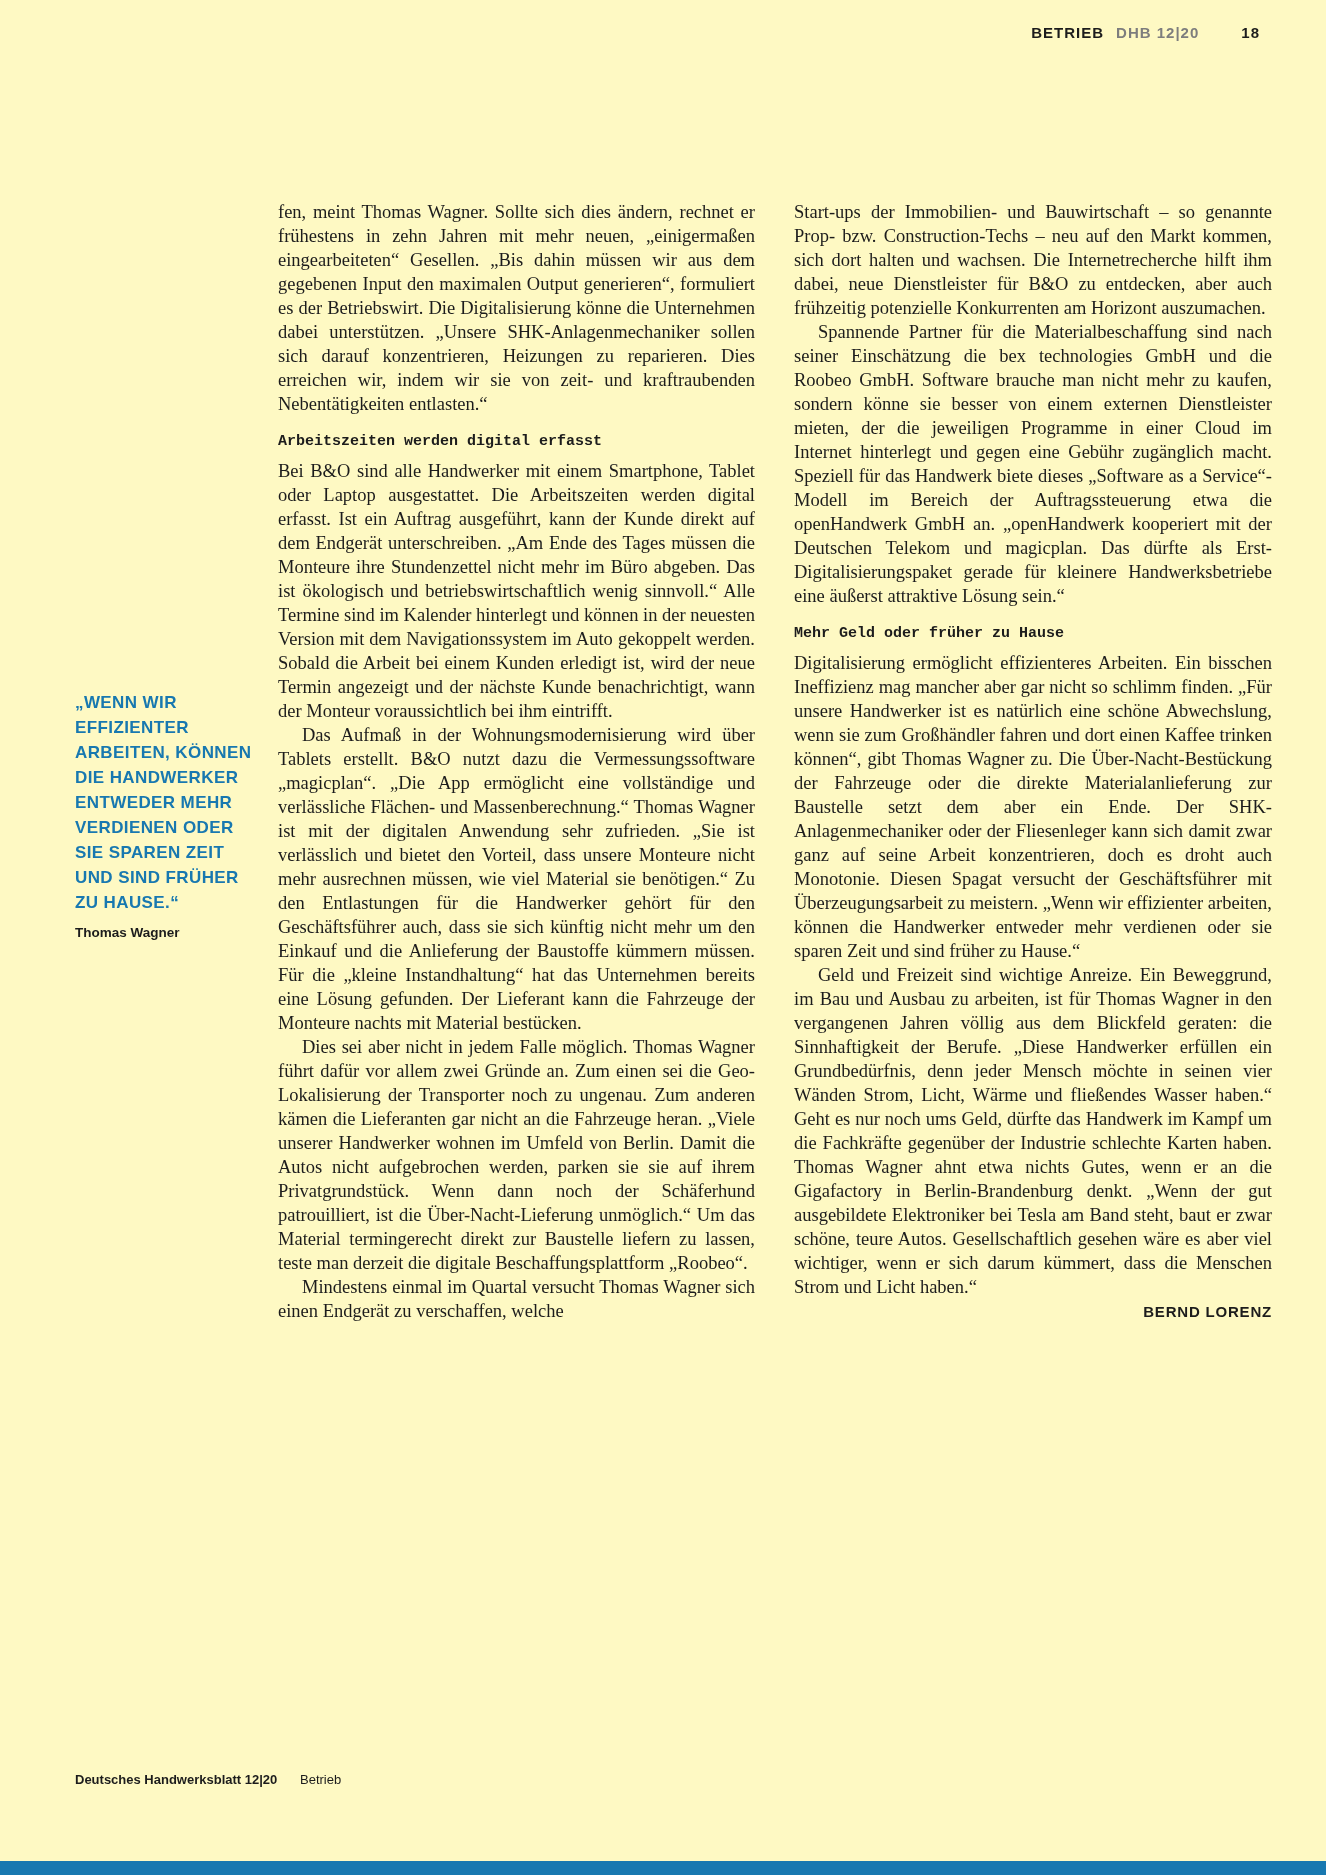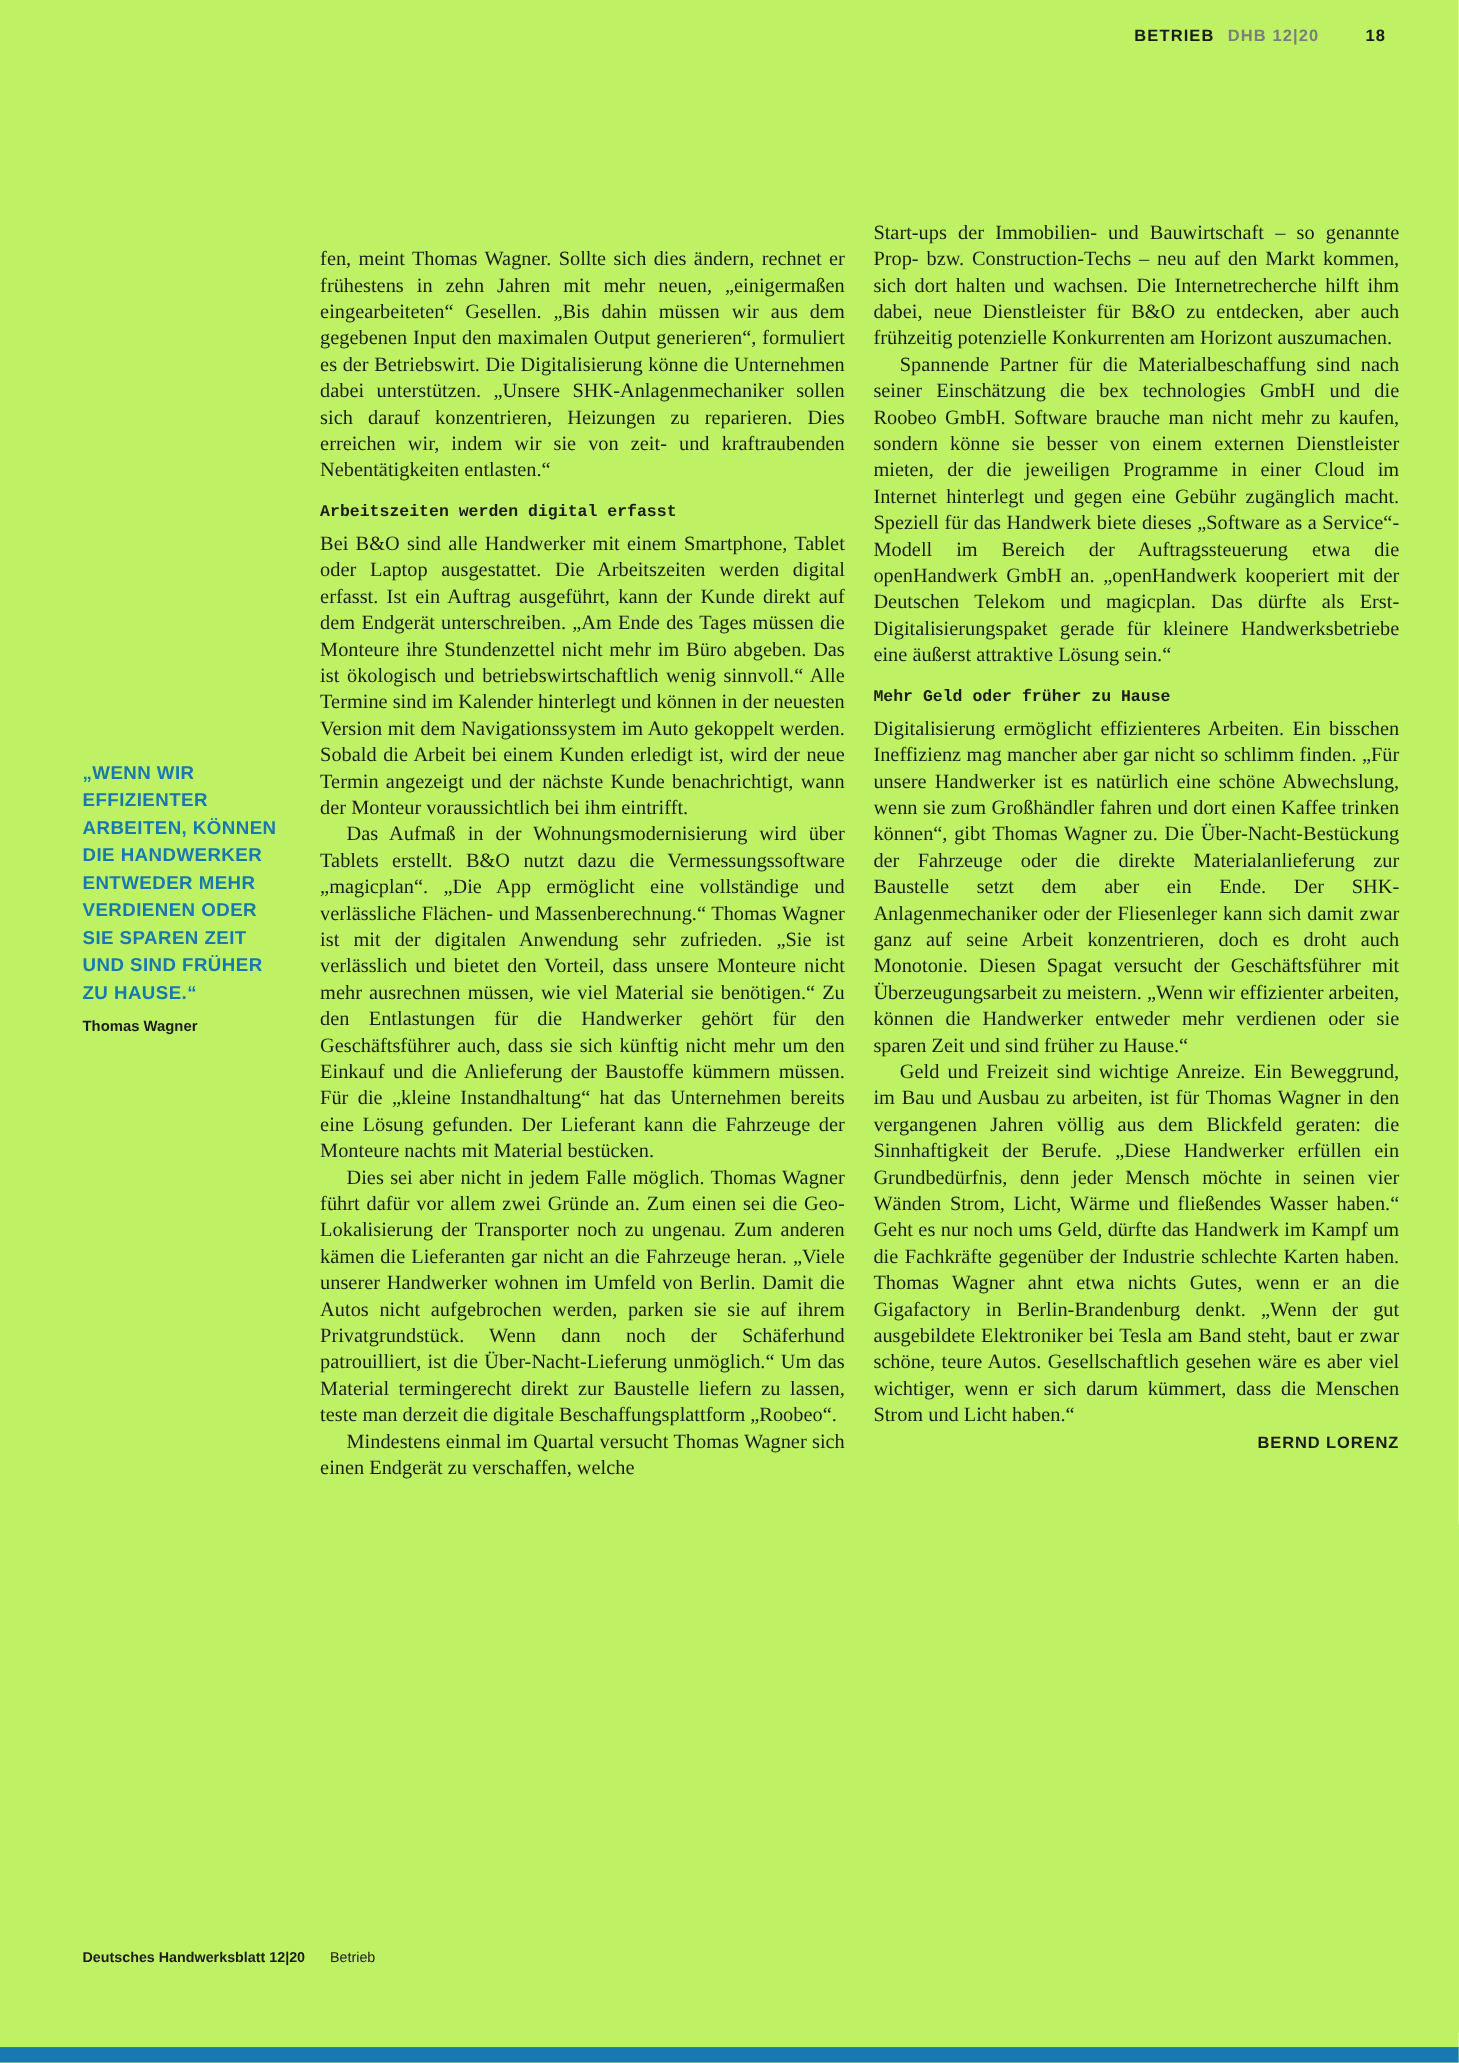--- a/index.html
+++ b/index.html
@@ -5,21 +5,21 @@
   :root { --accent: #1878b0; }
   * { margin: 0; padding: 0; box-sizing: border-box; }
   html, body { background: #ffffff; }
   body {
     width: 1326px; height: 1875px;
     font-family: "Liberation Serif", serif;
     color: #1c1c1c;
     position: relative;
     overflow: hidden;
   }
-  .page { position: relative; width: 1326px; height: 1875px; background: #bef264; }
+  .page { position: relative; width: 1326px; height: 1875px; background: #fef9c3; }
 
   
   .page-header {
     position: absolute; top: 24px; right: 66px;
     font-family: "Liberation Sans", sans-serif;
     font-size: 15px; letter-spacing: 1px;
     display: flex; align-items: baseline;
   }
   .hdr-section { font-weight: bold; color: #1c1c1c; }
   .hdr-issue { margin-left: 12px; color: #7d7d7d; font-weight: bold; }
@@ -45,21 +45,21 @@
     font-size: 13.5px;
   }
 
   
   .col {
     position: absolute; top: 200px;
     text-align: justify;
     hyphens: auto;
     -webkit-hyphens: auto;
   }
-  .col1 { left: 291px; width: 477px; margin-top: 24px; }
+  .col1 { left: 278px; width: 477px; }
   .col2 { left: 794px; width: 478px; }
   .para {
     font-size: 18.5px;
     line-height: 24px;
     color: #1c1c1c;
   }
   .para.indent { text-indent: 24px; }
   .subhead {
     font-family: Liberation Mono, monospace;
     font-size: 15px;

